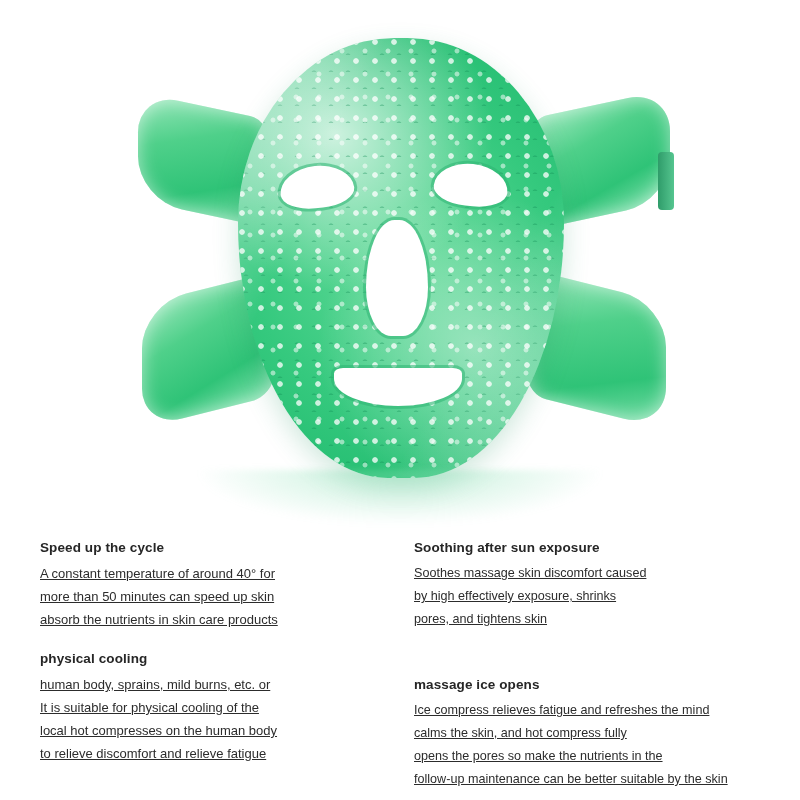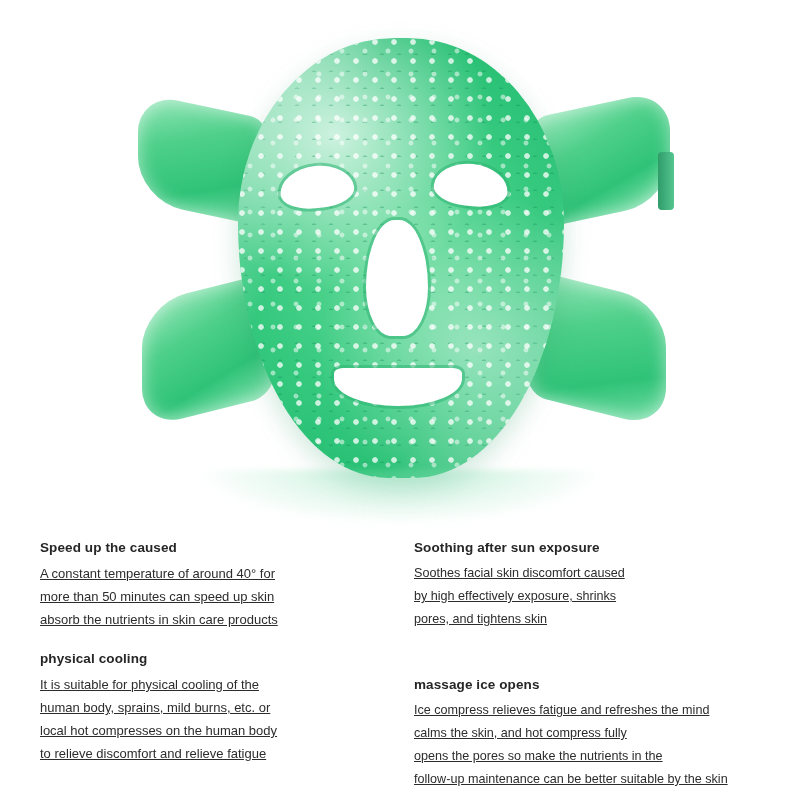--- a/index.html
+++ b/index.html
@@ -177,41 +177,41 @@
       </div>
     </div>
     <div class="reflection"></div>
   </div>
 
   <div id="features">
 
     <div class="col col-left">
 
       <div class="feature">
-        <p class="feature-title">Speed up the caused</p>
+        <p class="feature-title">Speed up the cycle</p>
         <div class="feature-line">A constant temperature of around 40° for</div>
         <div class="feature-line">more than 50 minutes can speed up skin</div>
         <div class="feature-line">absorb the nutrients in skin care products</div>
       </div>
 
       <div class="feature">
         <p class="feature-title">physical cooling</p>
+        <div class="feature-line">human body, sprains, mild burns, etc. or</div>
         <div class="feature-line">It is suitable for physical cooling of the</div>
-        <div class="feature-line">human body, sprains, mild burns, etc. or</div>
         <div class="feature-line">local hot compresses on the human body</div>
         <div class="feature-line">to relieve discomfort and relieve fatigue</div>
       </div>
 
     </div>
 
     <div class="col col-right">
 
       <div class="feature">
         <p class="feature-title">Soothing after sun exposure</p>
-        <div class="feature-line">Soothes facial skin discomfort caused</div>
+        <div class="feature-line">Soothes massage skin discomfort caused</div>
         <div class="feature-line">by high effectively exposure, shrinks</div>
         <div class="feature-line">pores, and tightens skin</div>
       </div>
 
       <div class="feature" style="margin-top:46px;">
         <p class="feature-title">massage ice opens</p>
         <div class="feature-line">Ice compress relieves fatigue and refreshes the mind</div>
         <div class="feature-line">calms the skin, and hot compress fully</div>
         <div class="feature-line">opens the pores so make the nutrients in the</div>
         <div class="feature-line">follow-up maintenance can be better suitable by the skin</div>

